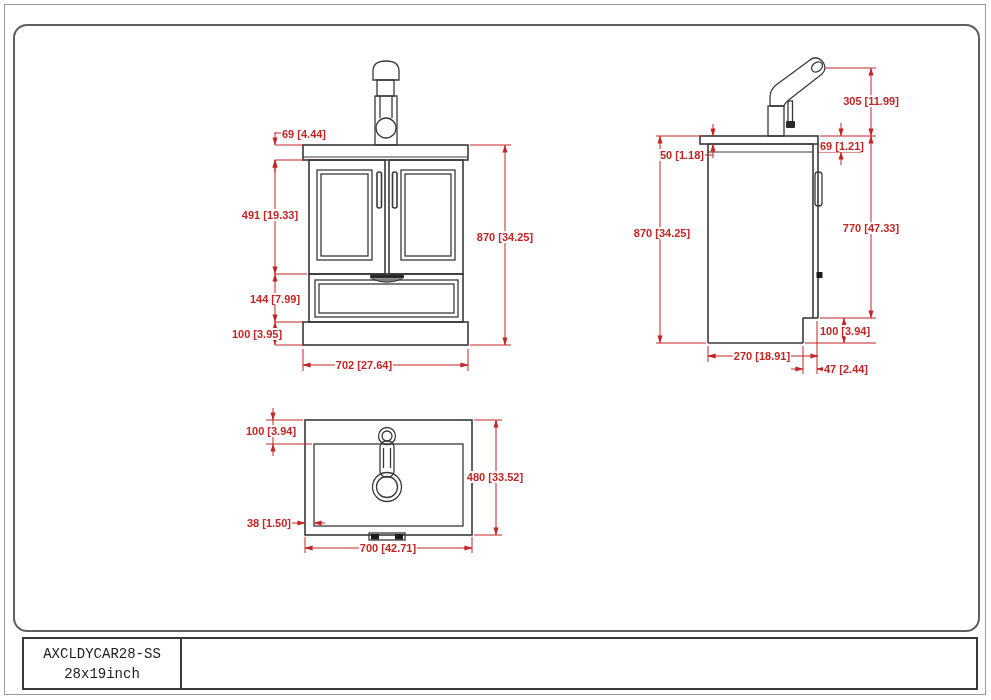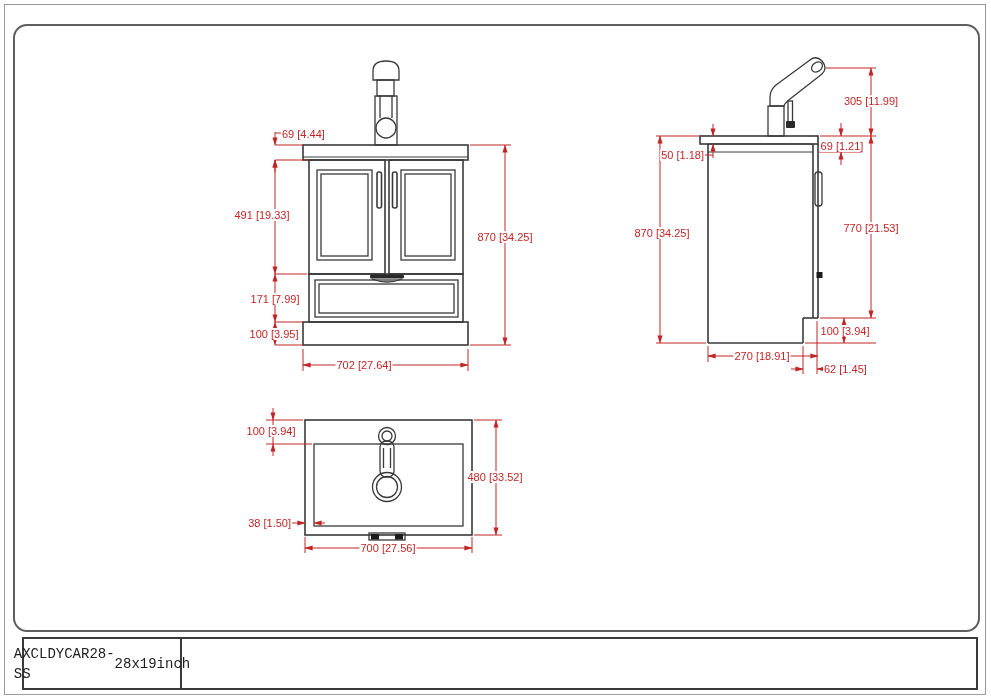--- a/index.html
+++ b/index.html
@@ -5,26 +5,26 @@
   html,body{margin:0;padding:0;background:#fff;}
   .sheet{position:relative;width:991px;height:700px;background:#fff;overflow:hidden;
          font-family:"Liberation Sans", sans-serif;}
   .page-border{position:absolute;left:4px;top:4px;width:982px;height:691px;
          border:1px solid #9a9a9a;box-sizing:border-box;}
   .drawing-frame{position:absolute;left:13px;top:24px;width:967px;height:608px;
          border:2px solid #5f5f5f;border-radius:14px;box-sizing:border-box;}
   .title-block{position:absolute;left:22px;top:637px;width:956px;height:53px;
          border:2px solid #3a3a3a;box-sizing:border-box;display:flex;}
   .title-cell{width:158px;height:100%;border-right:2px solid #3a3a3a;box-sizing:border-box;
-         display:flex;flex-direction:row;align-items:center;justify-content:center;
+         display:flex;flex-direction:column;align-items:center;justify-content:center;
          font-family:"Liberation Mono", monospace;font-size:14px;line-height:20px;color:#1d1d1d;}
   .title-rest{flex:1;}
   svg{position:absolute;left:0;top:0;}
   .dim{position:absolute;font-size:11px;line-height:12px;color:#c22525;background:#fff;
-       padding:0 1px;white-space:nowrap;transform:translate(-50%,-50%);}
+       padding:0 1px;white-space:nowrap;transform:translate(-50%,-50%);font-weight:bold;}
   .dim.anch-l{transform:translate(0,-50%);}
   .dim.anch-r{transform:translate(-100%,-50%);}
 </style>
 </head>
 <body>
 
 <div class="sheet">
   <div class="page-border"></div>
   <div class="drawing-frame"></div>
 
@@ -190,39 +190,39 @@
       <line x1="295" y1="523" x2="305" y2="523" marker-end="url(#ar)"></line>
       <line x1="325" y1="523" x2="314" y2="523" marker-end="url(#ar)"></line>
 
       <line x1="496" y1="420" x2="496" y2="535" marker-start="url(#ar)" marker-end="url(#ar)"></line>
 
       <line x1="305" y1="548" x2="472" y2="548" marker-start="url(#ar)" marker-end="url(#ar)"></line>
     </g>
   </svg>
 
   <div class="dim anch-l" style="left:281px;top:134px">69 [4.44]</div>
-  <div class="dim" style="left:262px;top:215px">491 [19.33]</div>
-  <div class="dim" style="left:275px;top:299px">171 [7.99]</div>
-  <div class="dim" style="left:274px;top:334px">100 [3.95]</div>
+  <div class="dim" style="left:270px;top:215px">491 [19.33]</div>
+  <div class="dim" style="left:275px;top:299px">144 [7.99]</div>
+  <div class="dim" style="left:257px;top:334px">100 [3.95]</div>
   <div class="dim" style="left:505px;top:237px">870 [34.25]</div>
   <div class="dim" style="left:364px;top:365px">702 [27.64]</div>
 
   <div class="dim" style="left:871px;top:101px">305 [11.99]</div>
   <div class="dim anch-r" style="left:705px;top:155px">50 [1.18]</div>
   <div class="dim" style="left:842px;top:146px">69 [1.21]</div>
   <div class="dim" style="left:662px;top:233px">870 [34.25]</div>
-  <div class="dim" style="left:871px;top:228px">770 [21.53]</div>
+  <div class="dim" style="left:871px;top:228px">770 [47.33]</div>
   <div class="dim" style="left:845px;top:331px">100 [3.94]</div>
   <div class="dim" style="left:762px;top:356px">270 [18.91]</div>
-  <div class="dim anch-l" style="left:823px;top:369px">62 [1.45]</div>
+  <div class="dim anch-l" style="left:823px;top:369px">47 [2.44]</div>
 
   <div class="dim" style="left:271px;top:431px">100 [3.94]</div>
   <div class="dim anch-r" style="left:292px;top:523px">38 [1.50]</div>
   <div class="dim" style="left:495px;top:477px">480 [33.52]</div>
-  <div class="dim" style="left:388px;top:548px">700 [27.56]</div>
+  <div class="dim" style="left:388px;top:548px">700 [42.71]</div>
 
   <div class="title-block">
     <div class="title-cell">
       <div>AXCLDYCAR28-SS</div>
       <div>28x19inch</div>
     </div>
     <div class="title-rest"></div>
   </div>
 </div>
 

